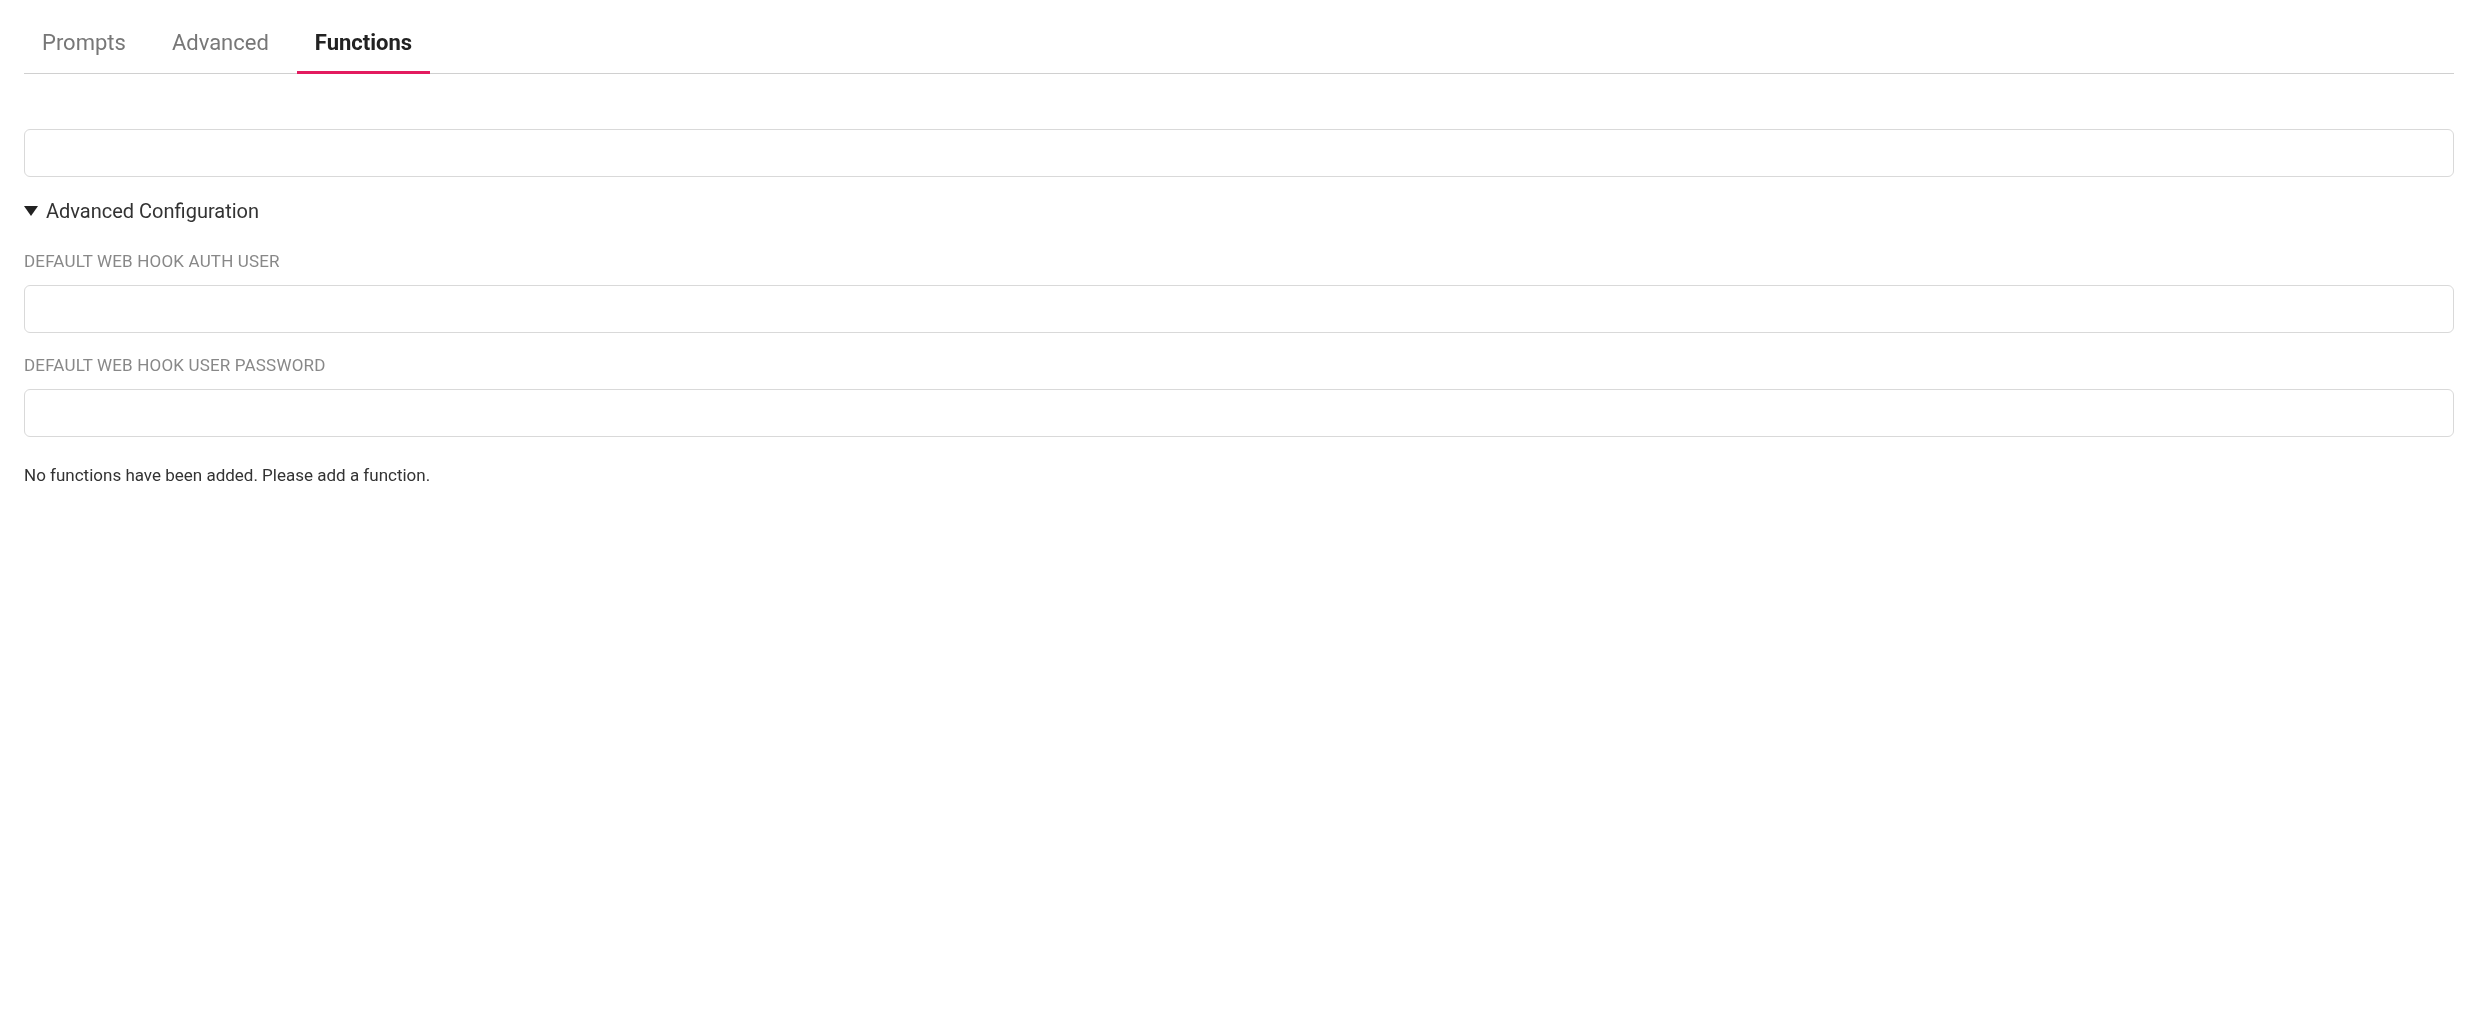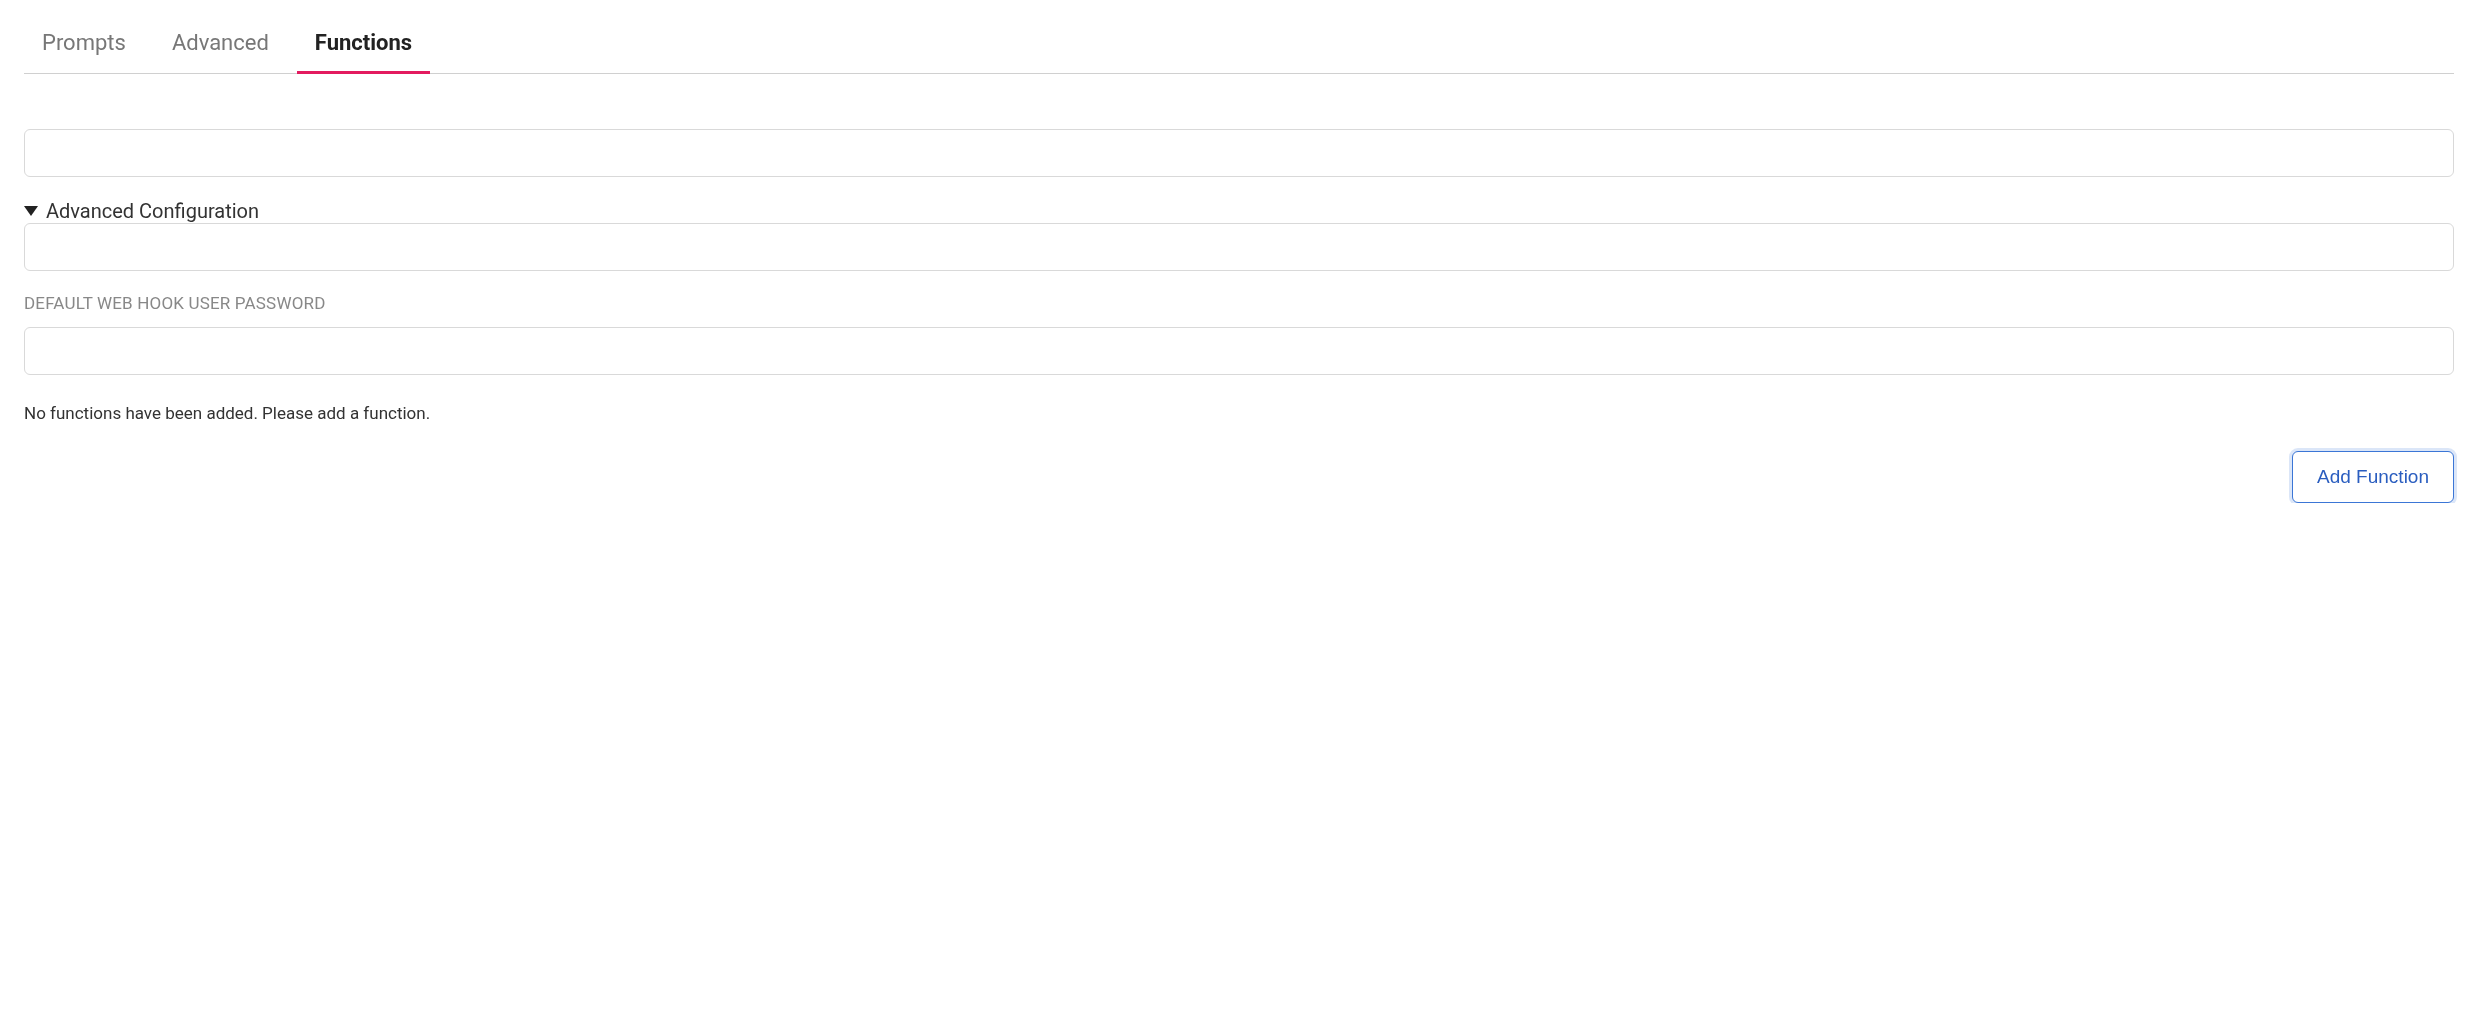--- a/index.html
+++ b/index.html
@@ -66,20 +66,21 @@
       outline: none;
       background: #fff;
     }
     .collapsible {
       display: flex;
       align-items: center;
       font-size: 20px;
       color: #333;
       cursor: pointer;
       margin-top: 6px;
+      margin-bottom: 28px;
       user-select: none;
     }
     .triangle-icon {
       display: inline-block;
       width: 0;
       height: 0;
       border-left: 7px solid transparent;
       border-right: 7px solid transparent;
       border-top: 10px solid #222;
       margin-right: 8px;
@@ -127,30 +128,26 @@
     <div class="field-group">
       <input type="text" class="text-input" value="" style="">
     </div>
 
     <div class="collapsible">
       <span class="triangle-icon"></span>
       <span>Advanced Configuration</span>
     </div>
 
     <div class="field-group">
+      <label class="field-label">DEFAULT WEB HOOK AUTH USER</label>
       <input type="text" class="text-input" value="" style="">
     </div>
 
     <div class="field-group">
       <label class="field-label">DEFAULT WEB HOOK USER PASSWORD</label>
       <input type="text" class="text-input" value="" style="">
     </div>
 
     <div class="empty-message">No functions have been added. Please add a function.</div>
 
-    <div class="button-row">
-      <button class="add-button">
-        <span>Add Function</span>
-      </button>
-    </div>
 
   </div>
 </div>
 
 </body></html>

